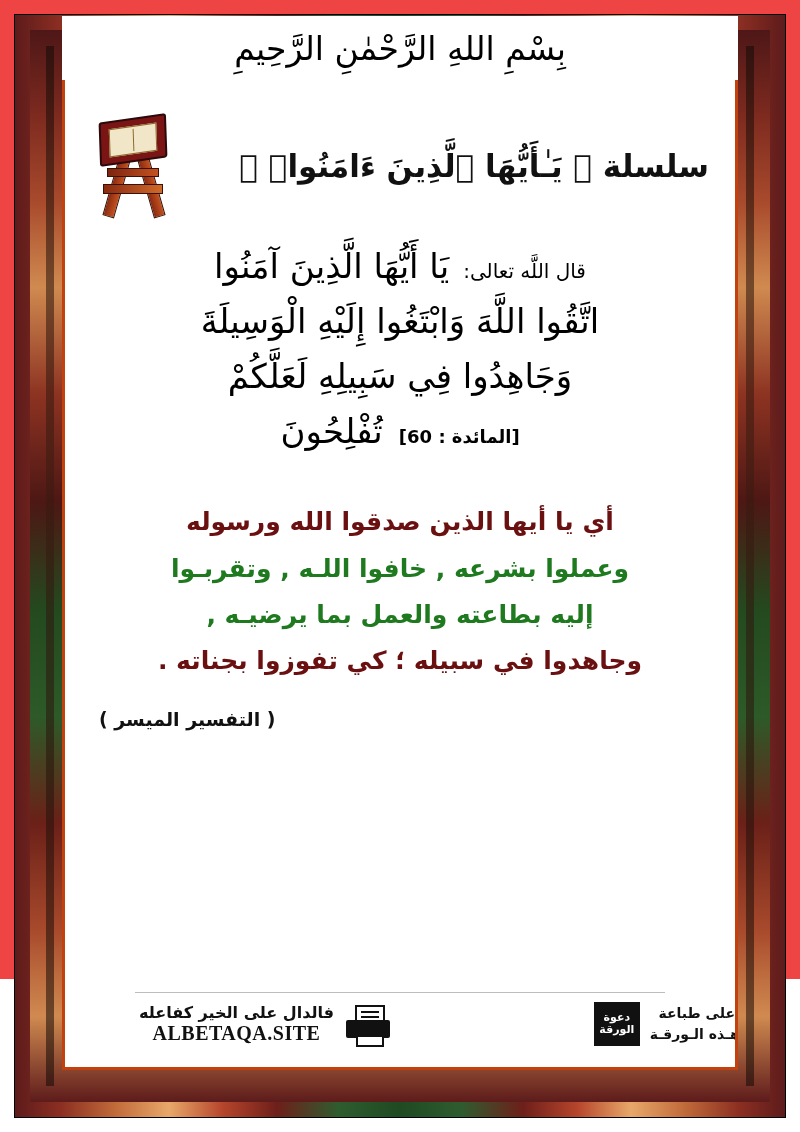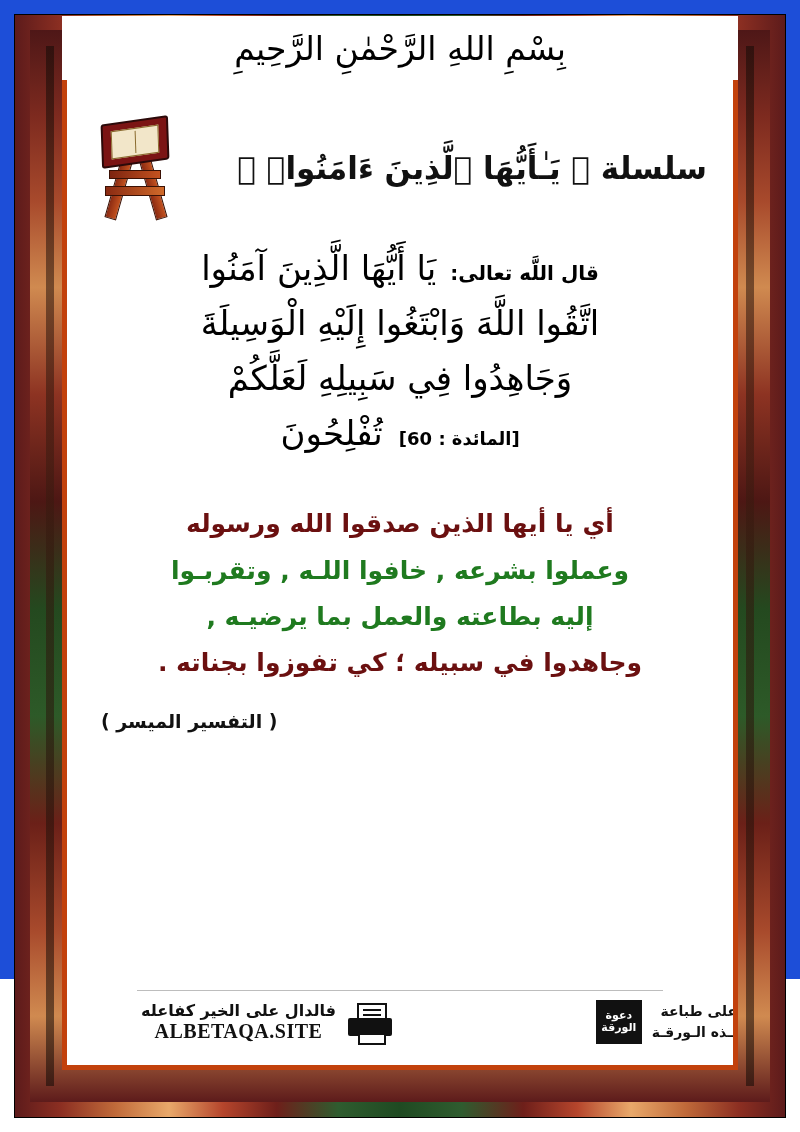--- a/index.html
+++ b/index.html
@@ -12,21 +12,21 @@
     height: 1132px;
     font-family: "DejaVu Sans", sans-serif;
     overflow: hidden;
   }
 
   
   .page {
     position: relative;
     width: 800px;
     height: 979px;
-    background: #1d4ed8;
+    background: #ef4444;
     box-sizing: border-box;
   }
 
   
   .frame-outer {
     position: absolute;
     left: 14px;
     top: 14px;
     width: 772px;
     height: 1104px;
@@ -83,21 +83,21 @@
   .frame-band-left { left: 46px; }
   .frame-band-right { right: 46px; }
 
   .inner-white {
     position: absolute;
     left: 62px;
     top: 62px;
     width: 676px;
     height: 1008px;
     background: #ffffff;
-    border: 5px solid #c2410c;
+    border: 3px solid #c2410c;
     box-sizing: border-box;
     overflow: hidden;
   }
   .basmala-wrap {
     position: absolute;
     left: 62px;
     top: 16px;
     width: 676px;
     height: 64px;
     display: flex;
@@ -216,21 +216,21 @@
     color: #000;
   }
   .ayah-line.first {
     display: flex;
     align-items: baseline;
     justify-content: center;
     gap: 14px;
   }
   .qala {
     font-size: 20px;
-    font-weight: bold;
+    font-weight: normal;
     white-space: nowrap;
   }
   .ayah-last {
     display: flex;
     align-items: baseline;
     justify-content: center;
     gap: 16px;
     font-size: 34px;
     line-height: 1.62;
   }

